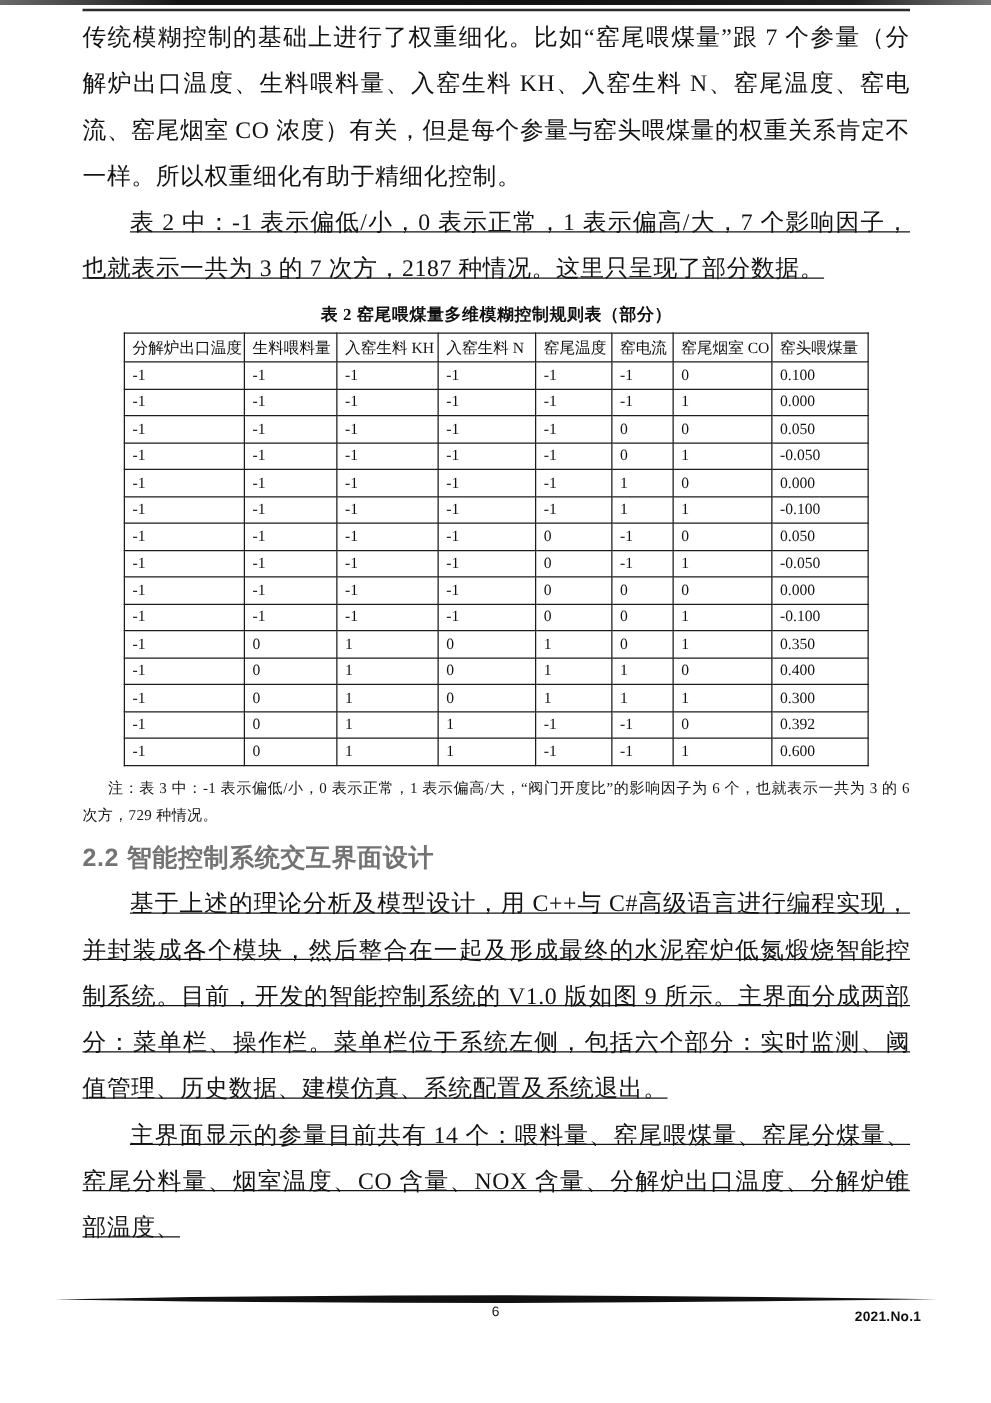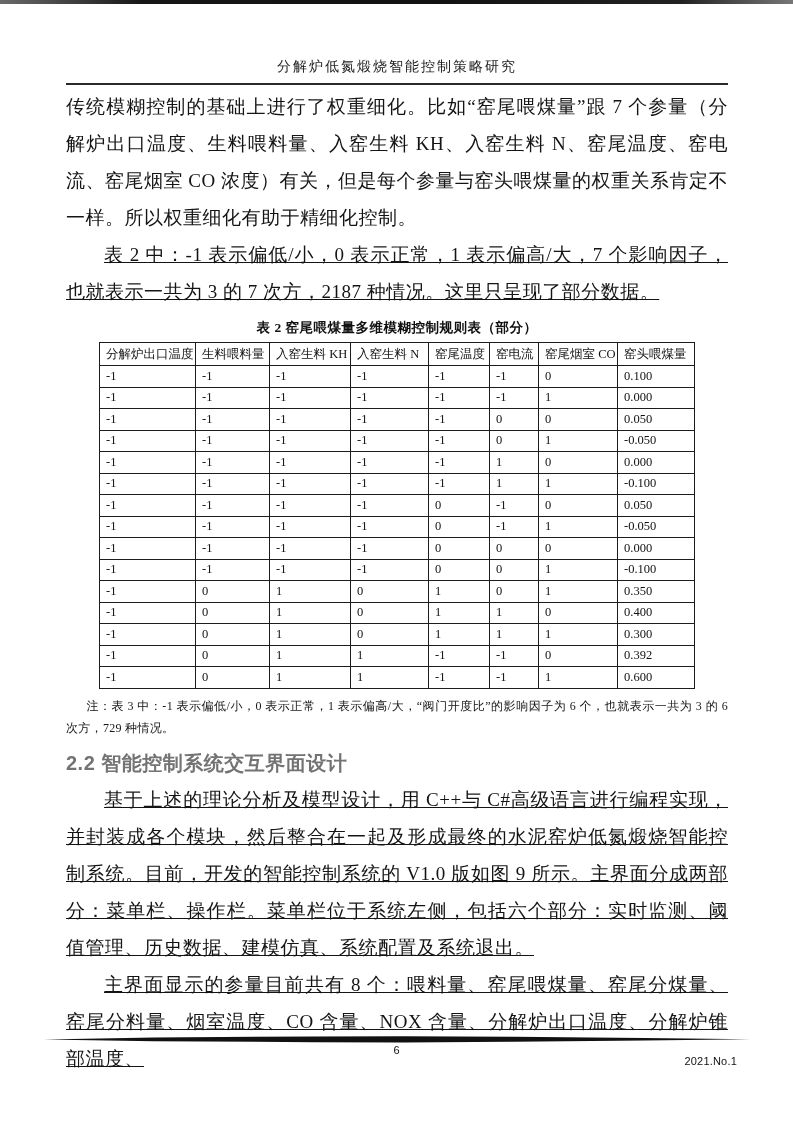--- a/index.html
+++ b/index.html
@@ -49,30 +49,29 @@
     font-weight:bold; font-size:20px; line-height:26px; color:#737373; letter-spacing:0.5px;
   }
   .p3 { margin-top:5px; }
   .footer { position:absolute; left:0; top:1036px; width:793px; }
   .footer-lens { display:block; margin:0 auto; }
   .footer-row {
     position:relative; width:793px; margin-top:1px;
     font-family:"Liberation Sans","DejaVu Sans",sans-serif; font-size:11px; color:#111;
   }
   .page-num { position:absolute; left:0; width:100%; text-align:center; top:0; }
-  .issue-num { position:absolute; right:56px; top:11px; font-weight:normal; letter-spacing:0.2px; }
+  .issue-num { position:absolute; right:56px; top:4px; font-weight:bold; letter-spacing:0.2px; }
 </style>
 </head>
 <body>
 
 <div class="page">
   <div class="top-strip"></div>
 
   <div class="content">
-    <div class="doc-title">分解炉低氮煅烧智能控制策略研究</div>
     <div class="header-rule"></div>
 
     <p class="para p1">传统模糊控制的基础上进行了权重细化。比如“窑尾喂煤量”跟 7 个参量（分解炉出口温度、生料喂料量、入窑生料 KH、入窑生料 N、窑尾温度、窑电流、窑尾烟室 CO 浓度）有关，但是每个参量与窑头喂煤量的权重关系肯定不一样。所以权重细化有助于精细化控制。</p>
     <p class="para indent">表 2 中：-1 表示偏低/小，0 表示正常，1 表示偏高/大，7 个影响因子，也就表示一共为 3 的 7 次方，2187 种情况。这里只呈现了部分数据。</p>
 
     <div class="table-caption">表 2 窑尾喂煤量多维模糊控制规则表（部分）</div>
 
     <table class="rules">
       <colgroup>
         <col style="width:96px">
@@ -248,21 +247,21 @@
             <td>0.600</td>
           </tr>
         </tbody>
     </table>
 
     <p class="table-note">注：表 3 中：-1 表示偏低/小，0 表示正常，1 表示偏高/大，“阀门开度比”的影响因子为 6 个，也就表示一共为 3 的 6 次方，729 种情况。</p>
 
     <div class="section-heading">2.2 智能控制系统交互界面设计</div>
 
     <p class="para indent p3">基于上述的理论分析及模型设计，用 C++与 C#高级语言进行编程实现，并封装成各个模块，然后整合在一起及形成最终的水泥窑炉低氮煅烧智能控制系统。目前，开发的智能控制系统的 V1.0 版如图 9 所示。主界面分成两部分：菜单栏、操作栏。菜单栏位于系统左侧，包括六个部分：实时监测、阈值管理、历史数据、建模仿真、系统配置及系统退出。</p>
-    <p class="para indent">主界面显示的参量目前共有 8 个：喂料量、窑尾喂煤量、窑尾分煤量、窑尾分料量、烟室温度、CO 含量、NOX 含量、分解炉出口温度、分解炉锥部温度、</p>
+    <p class="para indent">主界面显示的参量目前共有 14 个：喂料量、窑尾喂煤量、窑尾分煤量、窑尾分料量、烟室温度、CO 含量、NOX 含量、分解炉出口温度、分解炉锥部温度、</p>
   </div>
 
   <div class="footer">
     <svg class="footer-lens" width="706" height="7" viewBox="0 0 706 7">
       <polygon fill="#111" points="0,3.5 110,1.6 270,0.4 360,0.2 470,0.8 600,2 706,3.3 600,4.6 470,5.8 360,6.4 270,6.2 110,5.2"></polygon>
     </svg>
     <div class="footer-row">
       <span class="page-num">6</span>
       <span class="issue-num">2021.No.1</span>
     </div>

